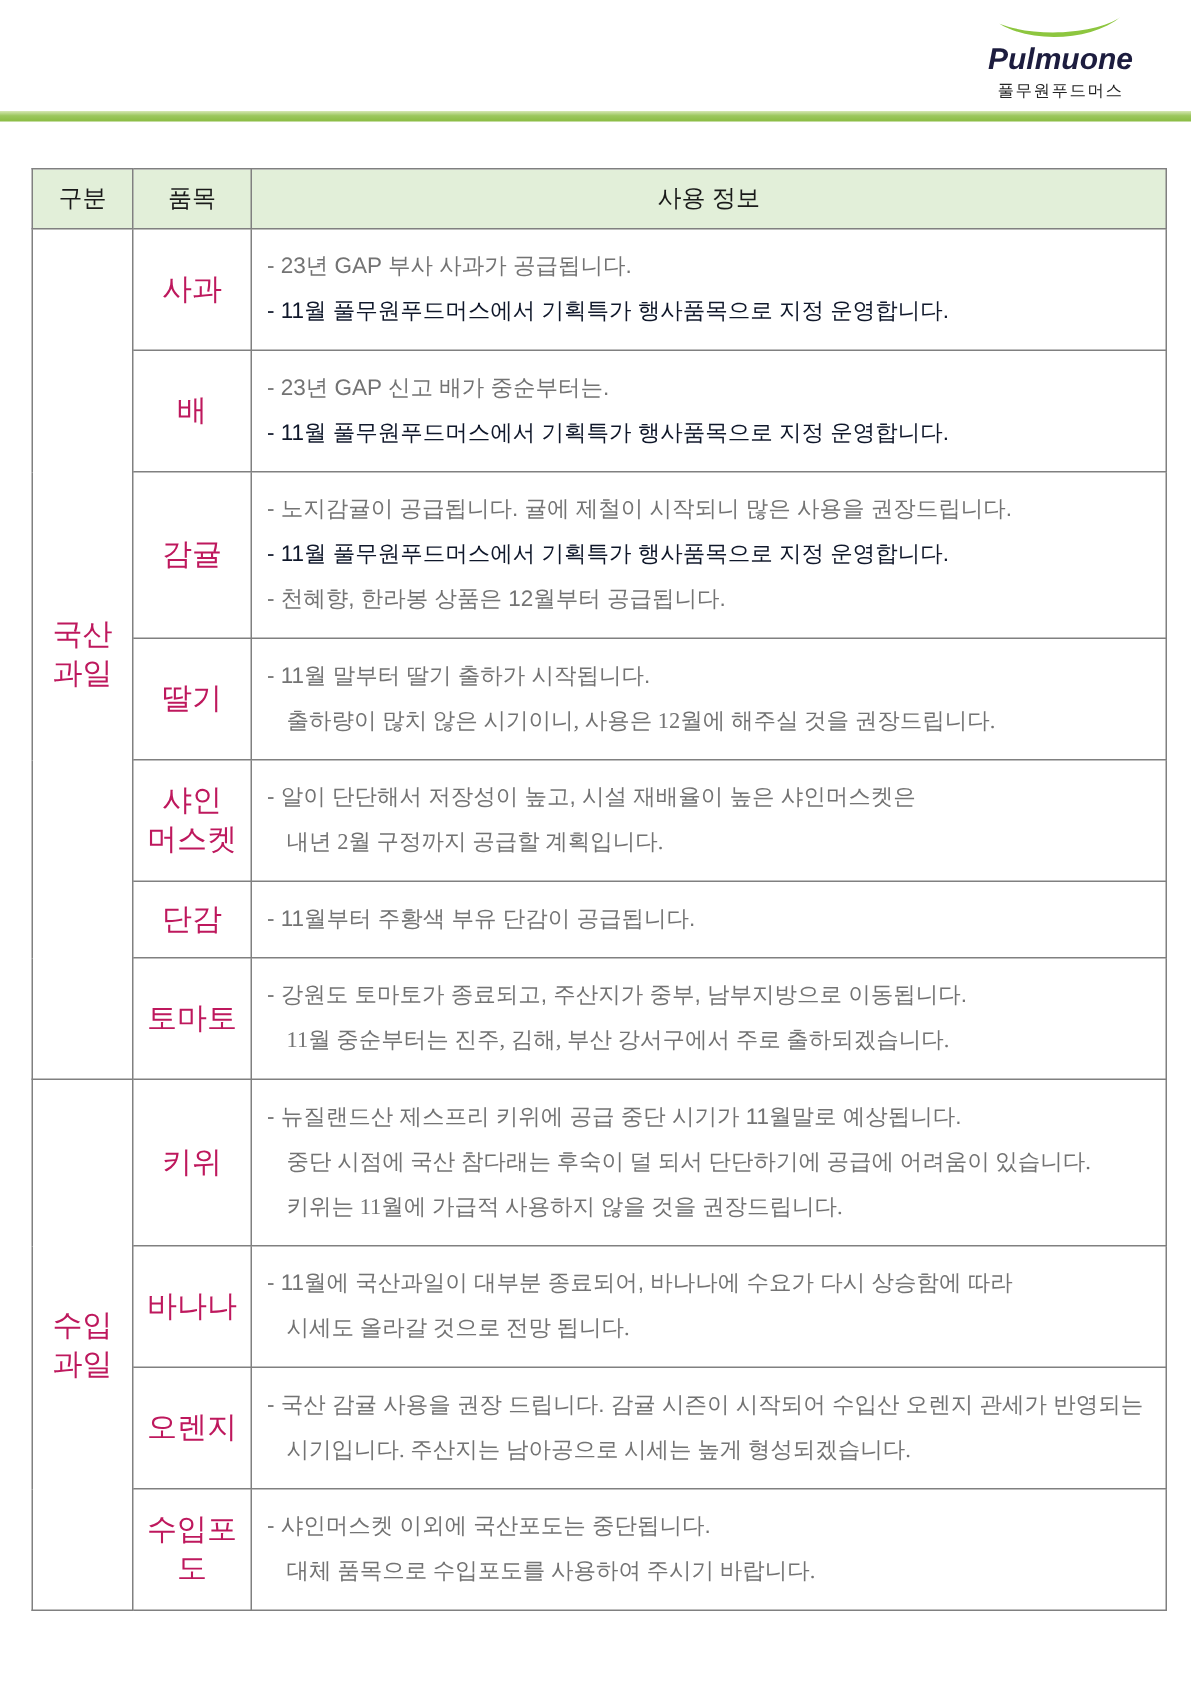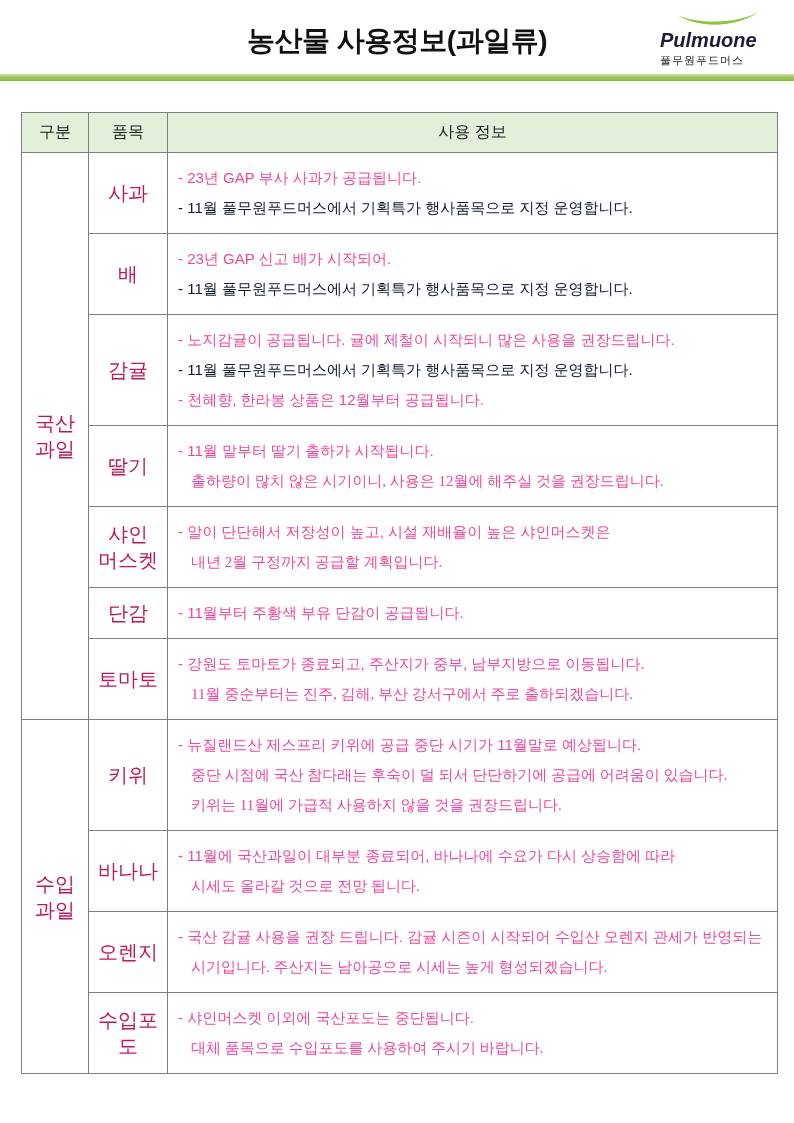--- a/index.html
+++ b/index.html
@@ -19,22 +19,23 @@
     width: 794px;
     text-align: center;
     font-size: 28px;
     font-weight: bold;
     color: #111111;
     letter-spacing: -0.5px;
   }
   .logo {
     position: absolute;
     top: 8px;
-    right: 16px;
+    right: 28px;
     width: 118px;
+    text-align: center;
   }
   .logo-swoosh { display: block; margin: 0 auto 1px auto; }
   .logo-brand {
     font-size: 20px;
     font-weight: bold;
     font-style: italic;
     color: #1c1c3e;
     line-height: 22px;
   }
   .logo-sub {
@@ -80,41 +81,40 @@
     background: #ffffff;
   }
   td.info-cell {
     vertical-align: middle;
     padding: 10px 4px 10px 10px;
     background: #ffffff;
   }
   .info-line {
     font-size: 15px;
     line-height: 30px;
-    color: #ec4899;
+    color: #737373;
     white-space: nowrap;
     overflow: hidden;
   }
   .info-line.blue { color: #0f172a; }
   .info-line.indent { margin-left: 13px; font-family: Liberation Serif, serif; }
   .footnote {
     position: absolute;
     left: 30px;
     top: 1076px;
     font-size: 16px;
     color: #2222cc;
     white-space: nowrap;
   }
 </style>
 </head>
 <body>
 
 <div class="page">
 
-  <h1 class="page-title">농산물 사용정보(과일류)</h1>
 
   <div class="logo">
     <svg class="logo-swoosh" width="88" height="20" viewBox="0 0 120 28">
       <path d="M3 11 C 32 29, 88 28, 117 4 C 94 21, 36 24, 3 11 Z" fill="#8dc63f"></path>
     </svg>
     <div class="logo-brand">Pulmuone</div>
     <div class="logo-sub">풀무원푸드머스</div>
   </div>
 
   <div class="green-rule"></div>
@@ -144,21 +144,21 @@
           <td class="info-cell">
             <div class="info-line">- 23년 GAP 부사 사과가 공급됩니다.</div>
             <div class="info-line blue">- 11월 풀무원푸드머스에서 기획특가 행사품목으로 지정 운영합니다.</div>
           </td>
         </tr>
         <tr>
           <td class="item-cell">
             <div>배</div>
           </td>
           <td class="info-cell">
-            <div class="info-line">- 23년 GAP 신고 배가 시작되어.</div>
+            <div class="info-line">- 23년 GAP 신고 배가 중순부터는.</div>
             <div class="info-line blue">- 11월 풀무원푸드머스에서 기획특가 행사품목으로 지정 운영합니다.</div>
           </td>
         </tr>
         <tr>
           <td class="item-cell">
             <div>감귤</div>
           </td>
           <td class="info-cell">
             <div class="info-line">- 노지감귤이 공급됩니다. 귤에 제철이 시작되니 많은 사용을 권장드립니다.</div>
             <div class="info-line blue">- 11월 풀무원푸드머스에서 기획특가 행사품목으로 지정 운영합니다.</div>

